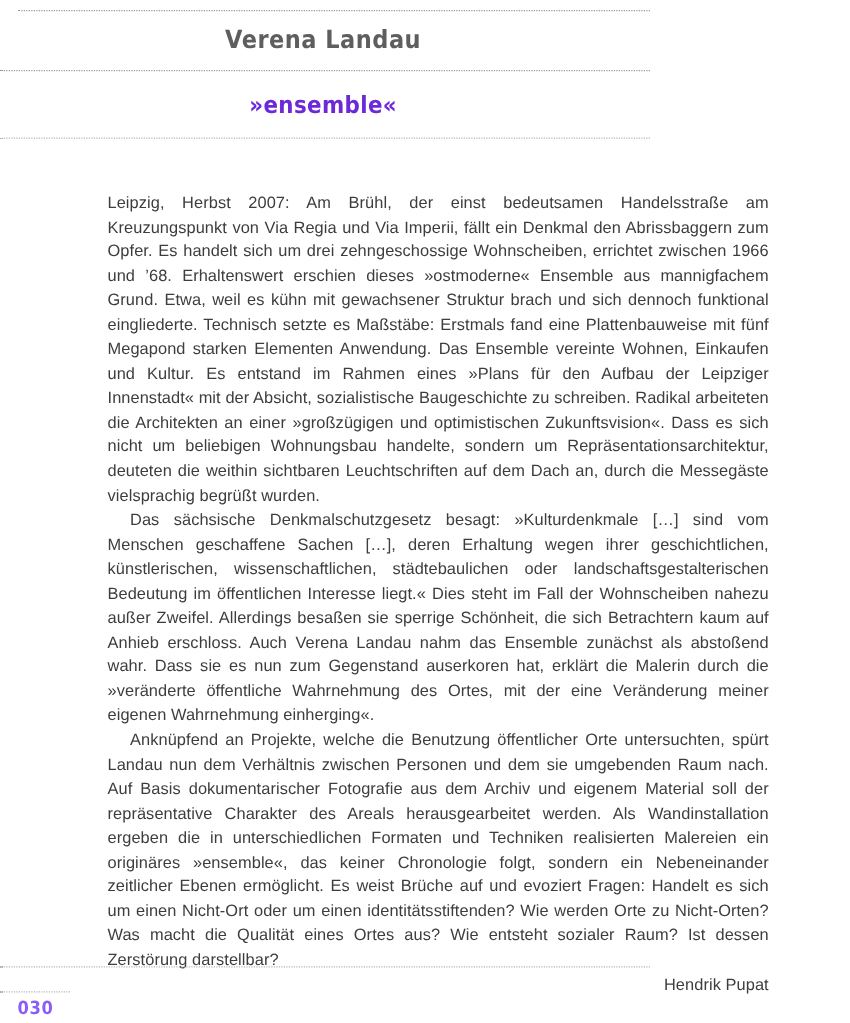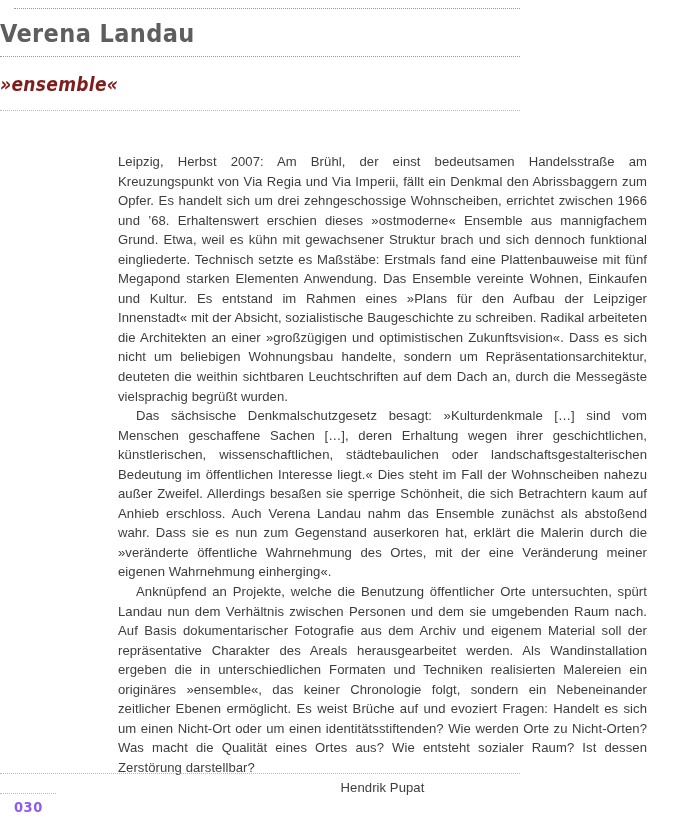--- a/index.html
+++ b/index.html
@@ -36,65 +36,63 @@
   .rule-under    { left: 0px;   right: 160px; top: 110px; }
   .rule-footer   { left: 0px;   right: 160px; top: 773px; }
   .rule-pageno   { left: 0px;   width: 56px;  top: 793px; }
 
   
   .author-name {
     position: absolute;
     top: 19px;
     left: 0;
     right: 163px;
-    text-align: left;
-    font-size: 25px;
+    text-align: center;
+    font-size: 20px;
     font-weight: bold;
     letter-spacing: 0.4px;
     color: #5e5e5e;
     font-family: "DejaVu Sans Condensed", "Liberation Sans", sans-serif;
   }
 
   .work-title {
     position: absolute;
     top: 73px;
     left: 0;
     right: 163px;
-    text-align: left;
+    text-align: center;
     font-size: 19px;
     font-weight: bold;
     letter-spacing: 0.3px;
-    color: #7f1d1d;
+    color: #6d28d9;
     font-family: "DejaVu Sans Condensed", "Liberation Sans", sans-serif;
-    font-style: italic;
   }
 
   
   .body-copy {
     position: absolute;
     top: 152px;
     left: 86px;
     width: 529px;
     font-size: 13.1px;
     line-height: 19.55px;
     text-align: justify;
     color: #3d3d3d;
     letter-spacing: 0.005em;
-    margin-left: 32px;
   }
   .body-copy p {
     margin: 0;
     text-indent: 0;
   }
   .body-copy p.indent {
     text-indent: 18px;
   }
   .signature {
     margin-top: 19px;
-    text-align: center;
+    text-align: right;
   }
   .signature::after { content: none; }
 
   
   .footnote {
     position: absolute;
     top: 786px;
     left: 86px;
     width: 430px;
     font-size: 11.2px;

